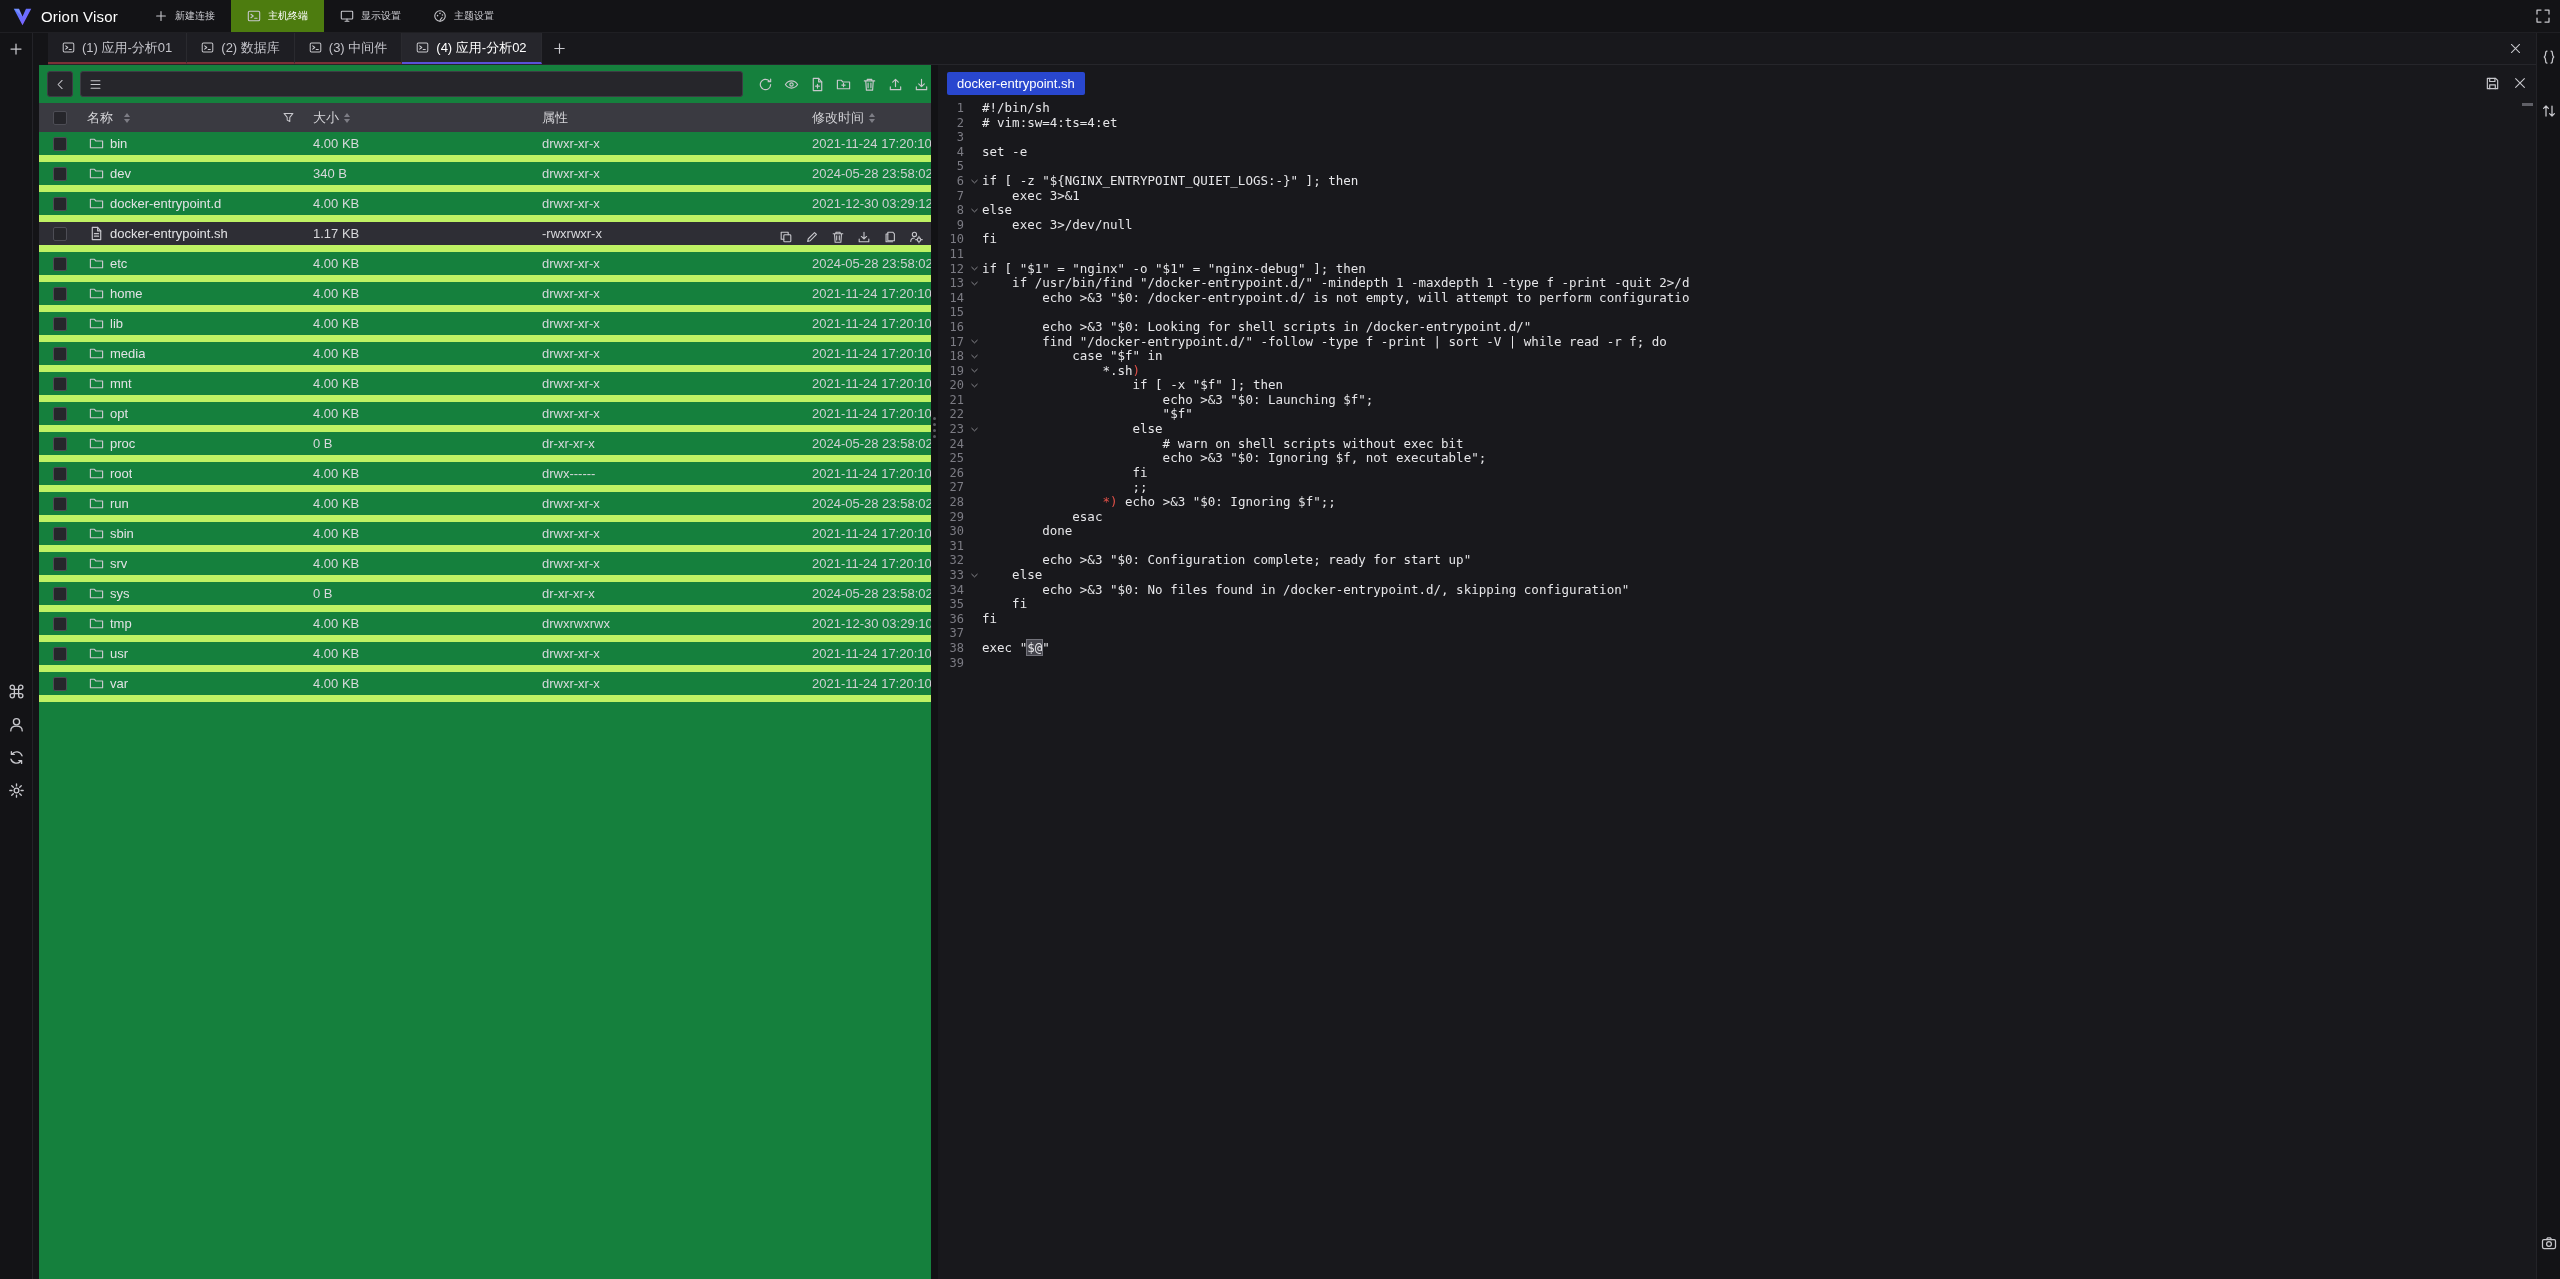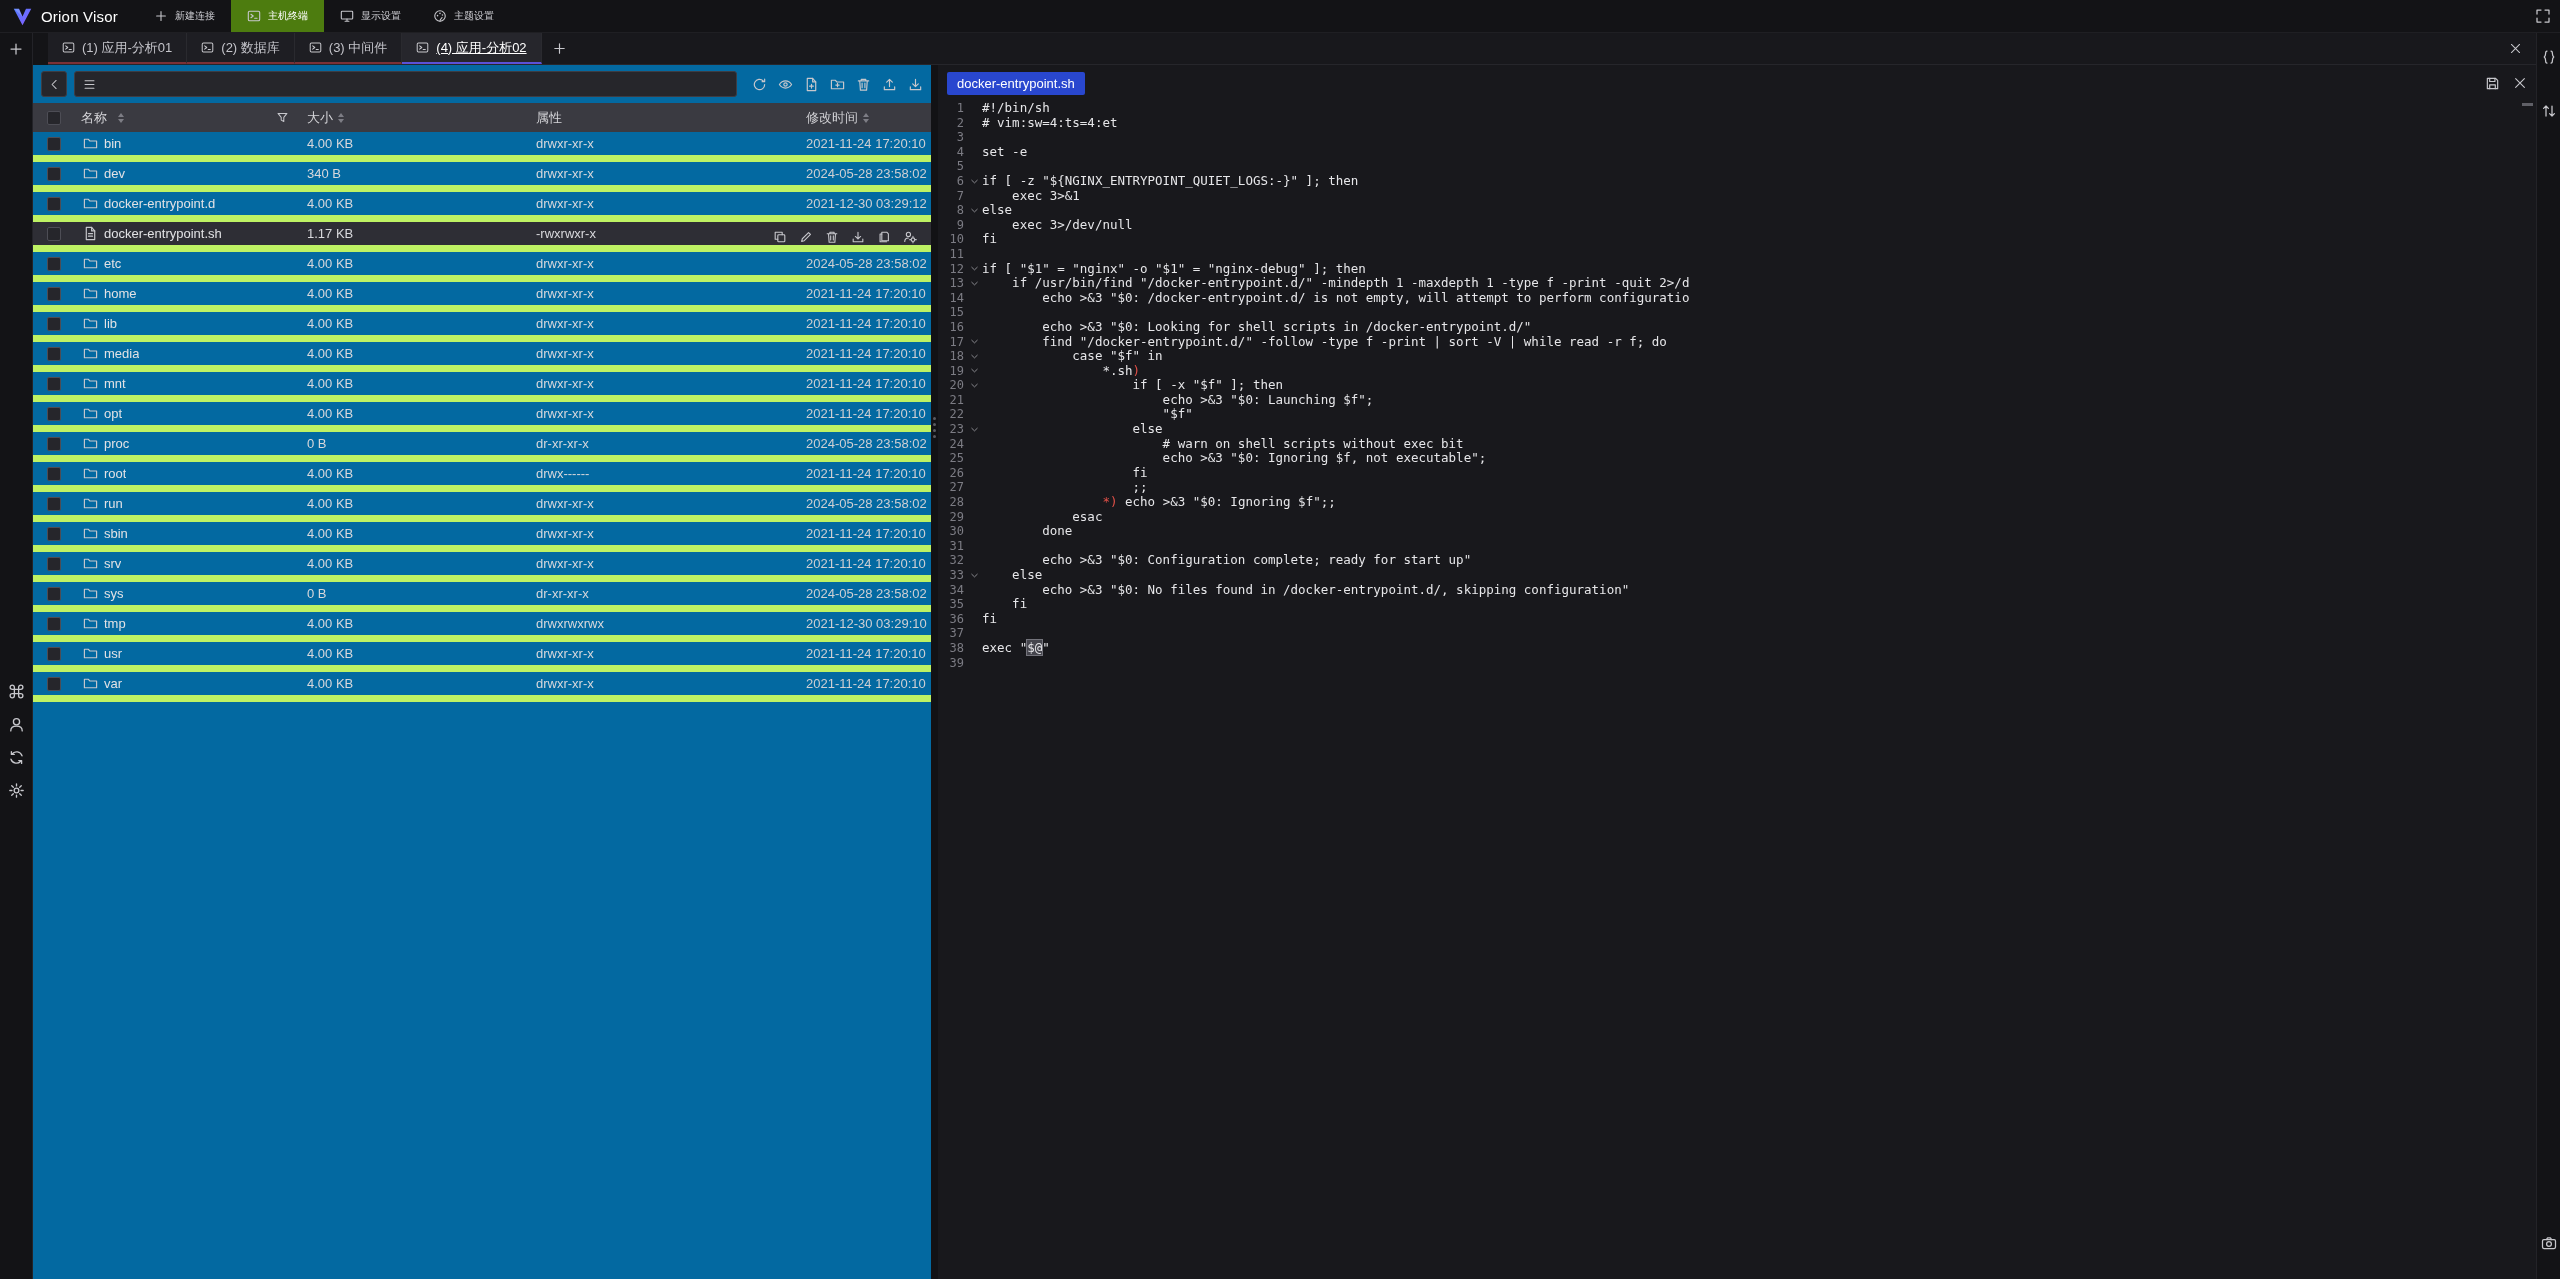--- a/index.html
+++ b/index.html
@@ -30,21 +30,21 @@
   .tabbar{position:absolute;left:48px;top:33px;right:24px;height:32px;background:#18181c;
     display:flex;align-items:stretch;border-bottom:1px solid #26262b}
   .tabs{display:flex;align-items:stretch}
   .tab{display:flex;align-items:center;gap:7px;padding:0 14px;font-size:13px;color:#c4c4ca;
     background:#1e1e23;border-right:1px solid #2a2a2f;border-bottom:2px solid #7c3136}
   .tab.active{background:#26262c;color:#fff}
   .tab-add{align-self:center;margin-left:10px}
   .tab-close-all{align-self:center;margin-left:auto;margin-right:14px}
 
   
-  .fm{position:absolute;left:33px;top:65px;width:898px;bottom:0;background:#0369a1}
+  .fm{position:absolute;left:39px;top:65px;width:898px;bottom:0;background:#15803d}
   .fm-toolbar{display:flex;align-items:center;gap:7px;height:38px;padding:0 8px}
   .btn-back{width:26px;height:26px;flex:none;border:1px solid #3d3d44;background:#26262b;
     border-radius:3px;display:flex;align-items:center;justify-content:center}
   .path-input{flex:1 1 auto;height:26px;border:1px solid #3d3d44;background:#26262b;border-radius:3px;
     display:flex;align-items:center;gap:7px;padding:0 8px;color:#c6c6cb;max-width:678px}
   .fm-tools{display:flex;align-items:center;gap:11px;margin-left:8px;color:#c9c9ce}
   .thead,.row{display:grid;grid-template-columns:42px 226px 229px 256px 1fr;align-items:center}
   .thead{background:#3a3a41;height:29px;color:#d6d6da}
   .row{height:30px;border-bottom:7px solid #bef264;position:relative;background:transparent}
   .row.selected{background:#2e2e35}
@@ -211,21 +211,21 @@
       </div>
       <div class="tab" data-interactable="true" style="border-bottom-color: rgb(124, 49, 54);">
         <span class="ic" data-interactable="false">
           <svg viewBox="0 0 16 16" width="13" height="13" fill="none" stroke="currentColor" stroke-width="1.25" stroke-linecap="round" stroke-linejoin="round">
             <rect x="1.5" y="2.5" width="13" height="11" rx="1.5"></rect>
             <path d="M4.5 6l2.6 2-2.6 2M8.8 10.5h2.7"></path>
           </svg>
         </span>
         <span data-interactable="false">(3) 中间件</span>
       </div>
-      <div class="tab active" data-interactable="true" style="border-bottom-color: rgb(91, 81, 216); text-decoration: underline;">
+      <div class="tab active" data-interactable="true" style="border-bottom-color: rgb(91, 81, 216);">
         <span class="ic" data-interactable="false">
           <svg viewBox="0 0 16 16" width="13" height="13" fill="none" stroke="currentColor" stroke-width="1.25" stroke-linecap="round" stroke-linejoin="round">
             <rect x="1.5" y="2.5" width="13" height="11" rx="1.5"></rect>
             <path d="M4.5 6l2.6 2-2.6 2M8.8 10.5h2.7"></path>
           </svg>
         </span>
         <span data-interactable="false">(4) 应用-分析02</span>
       </div>
     </div>
   <span class="ic tab-add" data-interactable="true">

